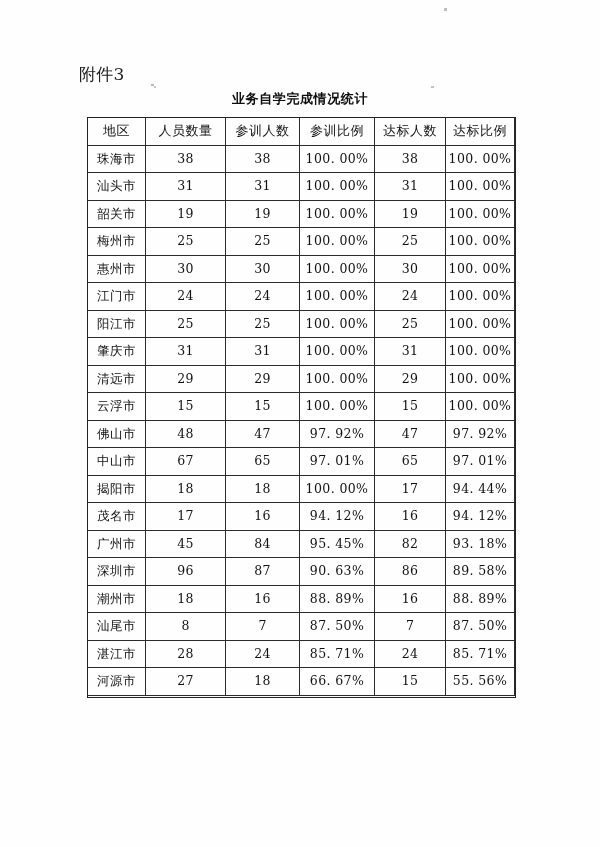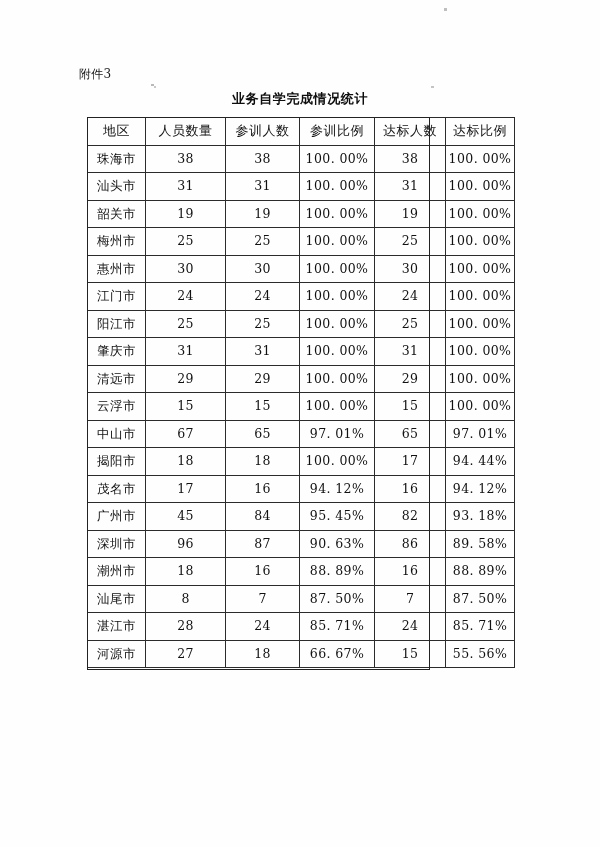--- a/index.html
+++ b/index.html
@@ -32,21 +32,21 @@
   .speck.s2 { left: 151px; top: 84px; width: 3px; height: 2px; opacity:.6; }
   .speck.s3 { left: 154px; top: 86px; width: 2px; height: 2px; opacity:.45; }
   .speck.s4 { left: 431px; top: 86px; width: 3px; height: 2px; opacity:.5; }
 
   
   .attach-label {
     position: absolute;
     left: 79px;
     top: 66px;
     font-family: "DejaVu Serif", "Liberation Serif", serif;
-    font-size: 12px;
+    font-size: 17px;
     line-height: 16px;
     color: #1b1b1b;
     letter-spacing: .3px;
     white-space: nowrap;
   }
 
   
   .doc-title {
     position: absolute;
     left: 0;
@@ -59,21 +59,21 @@
     line-height: 22px;
     color: #0d0d0d;
     letter-spacing: .6px;
   }
 
   
   .table-wrap {
     position: absolute;
     left: 87px;
     top: 117px;
-    width: 341px;
+    width: 427px;
   }
   table.stats {
     width: 427px;
     border-collapse: collapse;
     table-layout: fixed;
     font-family: "DejaVu Serif", "Liberation Serif", serif;
     color: #111111;
   }
   table.stats col.c-region { width: 58px; }
   table.stats col.c-count  { width: 80px; }
@@ -231,20 +231,28 @@
           </tr>
           <tr>
             <td class="region">云浮市</td>
             <td class="num">15</td>
             <td class="num">15</td>
             <td class="pct">100. 00%</td>
             <td class="num">15</td>
             <td class="pct">100. 00%</td>
           </tr>
           <tr>
+            <td class="region">佛山市</td>
+            <td class="num">48</td>
+            <td class="num">47</td>
+            <td class="pct">97. 92%</td>
+            <td class="num">47</td>
+            <td class="pct">97. 92%</td>
+          </tr>
+          <tr>
             <td class="region">中山市</td>
             <td class="num">67</td>
             <td class="num">65</td>
             <td class="pct">97. 01%</td>
             <td class="num">65</td>
             <td class="pct">97. 01%</td>
           </tr>
           <tr>
             <td class="region">揭阳市</td>
             <td class="num">18</td>

